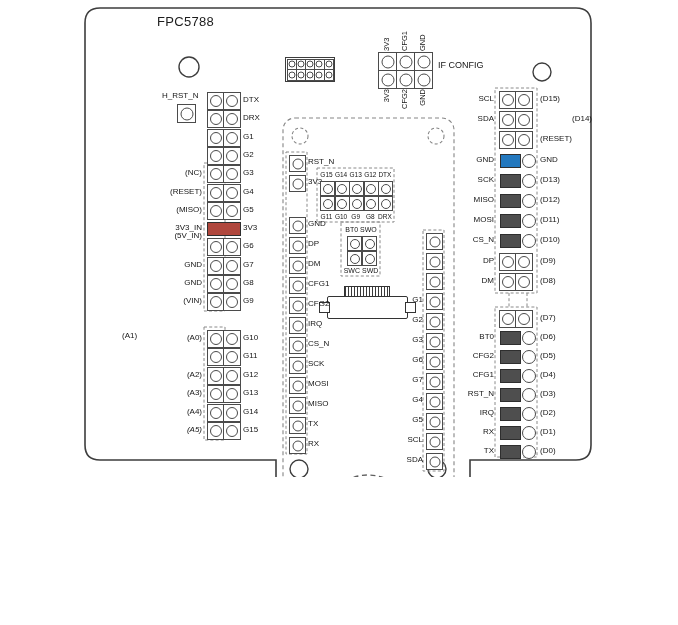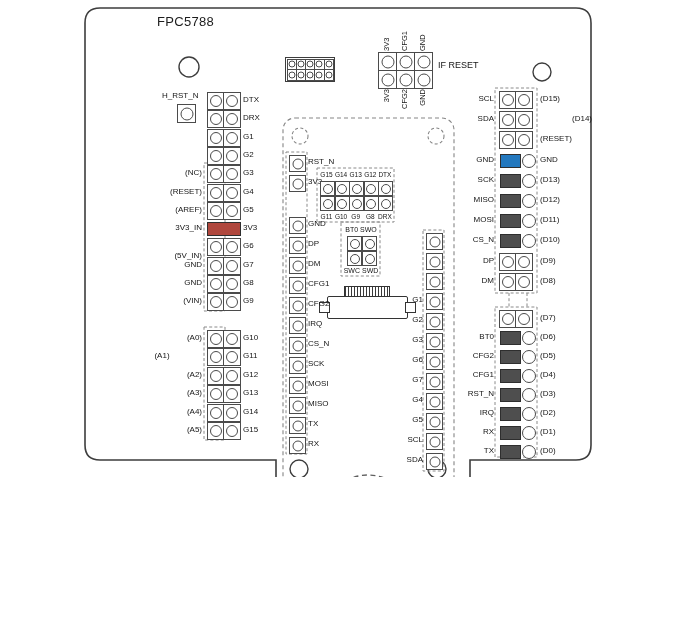--- a/index.html
+++ b/index.html
@@ -203,21 +203,21 @@
       <circle cx="399" cy="522" r="0.56" fill="#1b1b1b"></circle>
       <circle cx="399" cy="527" r="0.56" fill="#1b1b1b"></circle>
       <circle cx="399" cy="532" r="0.56" fill="#1b1b1b"></circle>
       <circle cx="399" cy="537" r="0.56" fill="#1b1b1b"></circle>
       <circle cx="399" cy="542" r="0.56" fill="#1b1b1b"></circle>
       <circle cx="399" cy="547" r="0.56" fill="#1b1b1b"></circle>
       <circle cx="399" cy="552" r="0.56" fill="#1b1b1b"></circle>
     </svg>
 
   <div class="title">FPC5788</div>
-  <div class="ifcfg">IF RESET</div>
+  <div class="ifcfg">IF CONFIG</div>
   <div class="hrstn">H_RST_N</div>
 
   <div class="connbar"></div>
   <div class="connbody"></div>
   <div class="conntab" style="left:319px"></div>
   <div class="conntab" style="left:405px"></div>
   <div class="connout"></div>
 <div class="pad" style="left: 207px; top: 92px; width: 16px; height: 16px;">
       <div class="c" style="width: 10px; height: 10px;"></div>
     </div>
@@ -261,32 +261,32 @@
       <div class="c" style="width: 10px; height: 10px;"></div>
     </div>
     <div class="lbl" style="top: 188px; left: 122px; width: 80px; text-align: right;">(RESET)</div>
     <div class="lbl" style="top: 188px; left: 243px;">G4</div>
     <div class="pad" style="left: 207px; top: 202px; width: 16px; height: 16px;">
       <div class="c" style="width: 10px; height: 10px;"></div>
     </div>
     <div class="pad" style="left: 223px; top: 202px; width: 16px; height: 16px;">
       <div class="c" style="width: 10px; height: 10px;"></div>
     </div>
-    <div class="lbl" style="top: 206px; left: 122px; width: 80px; text-align: right;">(AREF)</div>
+    <div class="lbl" style="top: 206px; left: 122px; width: 80px; text-align: right;">(MISO)</div>
     <div class="lbl" style="top: 206px; left: 243px;">G5</div>
     <div class="jumper" style="left: 207px; top: 222px; width: 32px; height: 12px; background: rgb(176, 71, 61);"></div>
     <div class="lbl" style="top: 224px; left: 122px; width: 80px; text-align: right;">3V3_IN</div>
     <div class="lbl" style="top: 224px; left: 243px;">3V3</div>
     <div class="pad" style="left: 207px; top: 238px; width: 16px; height: 16px;">
       <div class="c" style="width: 10px; height: 10px;"></div>
     </div>
     <div class="pad" style="left: 223px; top: 238px; width: 16px; height: 16px;">
       <div class="c" style="width: 10px; height: 10px;"></div>
     </div>
-    <div class="lbl" style="top: 252px; left: 122px; width: 80px; text-align: right;">(5V_IN)</div>
+    <div class="lbl" style="top: 232px; left: 122px; width: 80px; text-align: right;">(5V_IN)</div>
     <div class="lbl" style="top: 242px; left: 243px;">G6</div>
     <div class="pad" style="left: 207px; top: 257px; width: 16px; height: 16px;">
       <div class="c" style="width: 10px; height: 10px;"></div>
     </div>
     <div class="pad" style="left: 223px; top: 257px; width: 16px; height: 16px;">
       <div class="c" style="width: 10px; height: 10px;"></div>
     </div>
     <div class="lbl" style="top: 261px; left: 122px; width: 80px; text-align: right;">GND</div>
     <div class="lbl" style="top: 261px; left: 243px;">G7</div>
     <div class="pad" style="left: 207px; top: 275px; width: 16px; height: 16px;">
@@ -312,21 +312,21 @@
       <div class="c" style="width: 10px; height: 10px;"></div>
     </div>
     <div class="lbl" style="top: 334px; left: 122px; width: 80px; text-align: right;">(A0)</div>
     <div class="lbl" style="top: 334px; left: 243px;">G10</div>
     <div class="pad" style="left: 207px; top: 348px; width: 16px; height: 16px;">
       <div class="c" style="width: 10px; height: 10px;"></div>
     </div>
     <div class="pad" style="left: 223px; top: 348px; width: 16px; height: 16px;">
       <div class="c" style="width: 10px; height: 10px;"></div>
     </div>
-    <div class="lbl" style="top: 352px; left: 122px; width: 80px; text-align: center;">(A1)</div>
+    <div class="lbl" style="top: 332px; left: 122px; width: 80px; text-align: left;">(A1)</div>
     <div class="lbl" style="top: 352px; left: 243px;">G11</div>
     <div class="pad" style="left: 207px; top: 367px; width: 16px; height: 16px;">
       <div class="c" style="width: 10px; height: 10px;"></div>
     </div>
     <div class="pad" style="left: 223px; top: 367px; width: 16px; height: 16px;">
       <div class="c" style="width: 10px; height: 10px;"></div>
     </div>
     <div class="lbl" style="top: 371px; left: 122px; width: 80px; text-align: right;">(A2)</div>
     <div class="lbl" style="top: 371px; left: 243px;">G12</div>
     <div class="pad" style="left: 207px; top: 385px; width: 16px; height: 16px;">
@@ -344,21 +344,21 @@
       <div class="c" style="width: 10px; height: 10px;"></div>
     </div>
     <div class="lbl" style="top: 408px; left: 122px; width: 80px; text-align: right;">(A4)</div>
     <div class="lbl" style="top: 408px; left: 243px;">G14</div>
     <div class="pad" style="left: 207px; top: 422px; width: 16px; height: 16px;">
       <div class="c" style="width: 10px; height: 10px;"></div>
     </div>
     <div class="pad" style="left: 223px; top: 422px; width: 16px; height: 16px;">
       <div class="c" style="width: 10px; height: 10px;"></div>
     </div>
-    <div class="lbl" style="top: 426px; left: 122px; width: 80px; text-align: right;">(A5)</div>
+    <div class="lbl" style="top: 426px; left: 122px; width: 80px; text-align: right; font-style: italic;">(A5)</div>
     <div class="lbl" style="top: 426px; left: 243px;">G15</div>
     <div class="pad" style="left: 499px; top: 91px; width: 16px; height: 16px;">
       <div class="c" style="width: 10px; height: 10px;"></div>
     </div>
     <div class="pad" style="left: 515px; top: 91px; width: 16px; height: 16px;">
       <div class="c" style="width: 10px; height: 10px;"></div>
     </div>
     <div class="lbl" style="top: 95px; left: 414px; width: 80px; text-align: right;">SCL</div>
     <div class="lbl" style="top: 95px; left: 540px;">(D15)</div>
     <div class="pad" style="left: 499px; top: 111px; width: 16px; height: 16px;">

